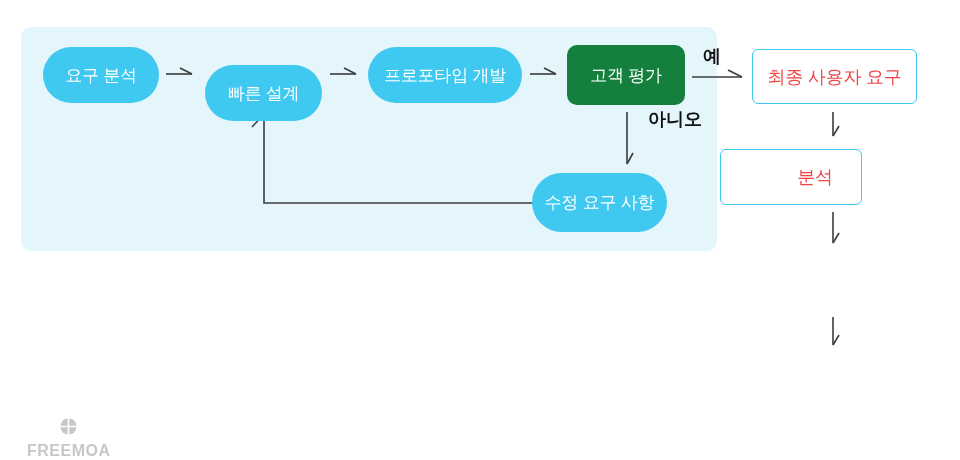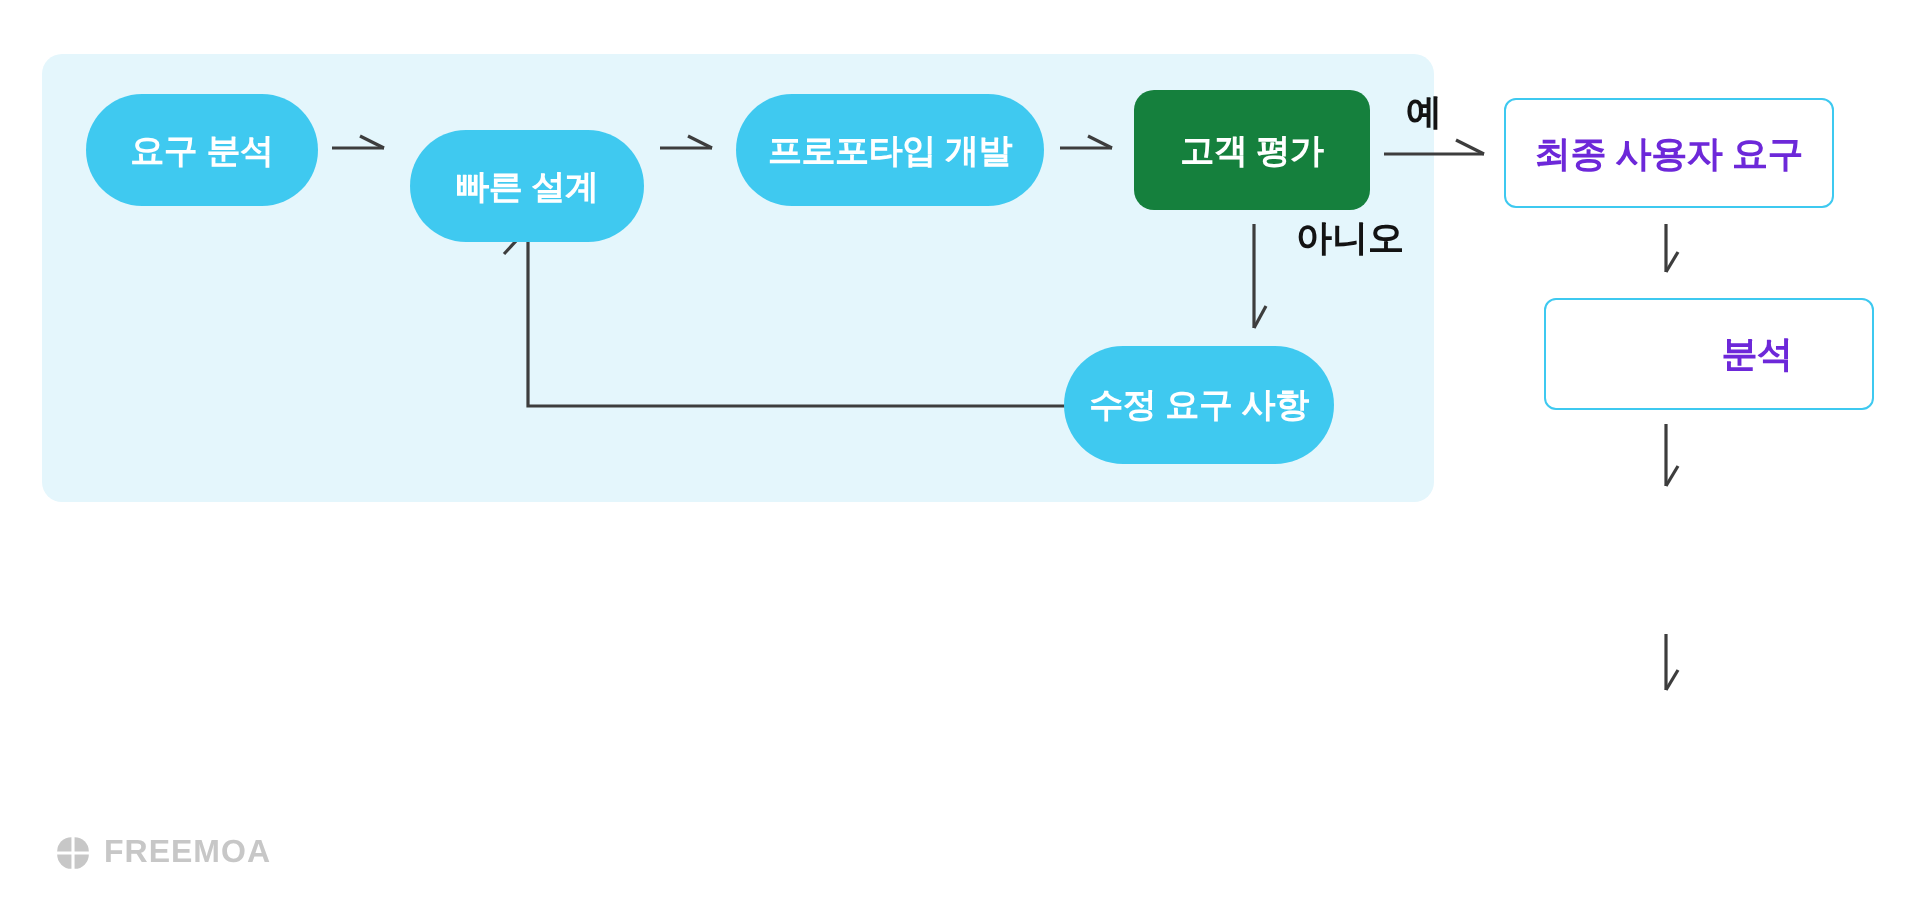--- a/index.html
+++ b/index.html
@@ -26,58 +26,59 @@
     z-index: 1;
     pointer-events: none;
   }
   .node {
     position: absolute;
     display: flex;
     align-items: center;
     justify-content: center;
     box-sizing: border-box;
     z-index: 2;
-    font-weight: bold;
+    font-weight: normal;
     font-size: 17px;
     letter-spacing: -0.2px;
     white-space: nowrap;
   }
   .pill {
     background: #3FC9F0;
     color: #ffffff;
     border-radius: 30px;
   }
   .green-rect {
     background: #15803d;
     color: #ffffff;
     border-radius: 10px;
   }
   .wbox {
     background: #ffffff;
-    color: #6d28d9;
+    color: #ef4444;
     border: 1.6px solid #3EC9F0;
     border-radius: 6px;
     font-size: 18px;
   }
   .edge-label {
     position: absolute;
     z-index: 2;
     font-weight: bold;
     font-size: 18px;
     color: #131313;
     text-align: center;
     white-space: nowrap;
   }
   .brand {
     position: absolute;
     left: 27px; top: 417px;
     display: flex;
     align-items: center;
     gap: 6px;
     z-index: 2;
+    flex-direction: column;
   }
   .brand-text {
     color: #C7C7C7;
     font-weight: bold;
     font-size: 16px;
     letter-spacing: 0.5px;
   }
 </style>
 </head>
 <body>
@@ -134,21 +135,21 @@
   <div class="node green-rect" style="left:567px; top:45px; width:118px; height:60px;">고객 평가</div>
 
   <div class="node pill" style="left:532px; top:173px; width:135px; height:59px;">수정 요구 사항</div>
 
   <div class="edge-label" style="left:692px; top:44px; width:40px;">예</div>
 
   <div class="edge-label" style="left:645px; top:107px; width:60px;">아니오</div>
 
   <div class="node wbox" style="left:752px; top:49px; width:165px; height:55px;">최종 사용자 요구</div>
 
-  <div class="node wbox" style="left:772px; top:149px; width:165px; height:56px;padding-left:48px;">분석</div>
+  <div class="node wbox" style="left:720px; top:149px; width:142px; height:56px;padding-left:48px;">분석</div>
 
 
 
   <div class="brand">
     <svg width="19" height="19" viewBox="0 0 24 24">
       <g fill="#C7C7C7">
         <path d="M11,11 L11,2 A9,9 0 0 0 2,11 Z"></path>
         <path d="M13,11 L22,11 A9,9 0 0 0 13,2 Z"></path>
         <path d="M13,13 L13,22 A9,9 0 0 0 22,13 Z"></path>
         <path d="M11,13 L2,13 A9,9 0 0 0 11,22 Z"></path>

